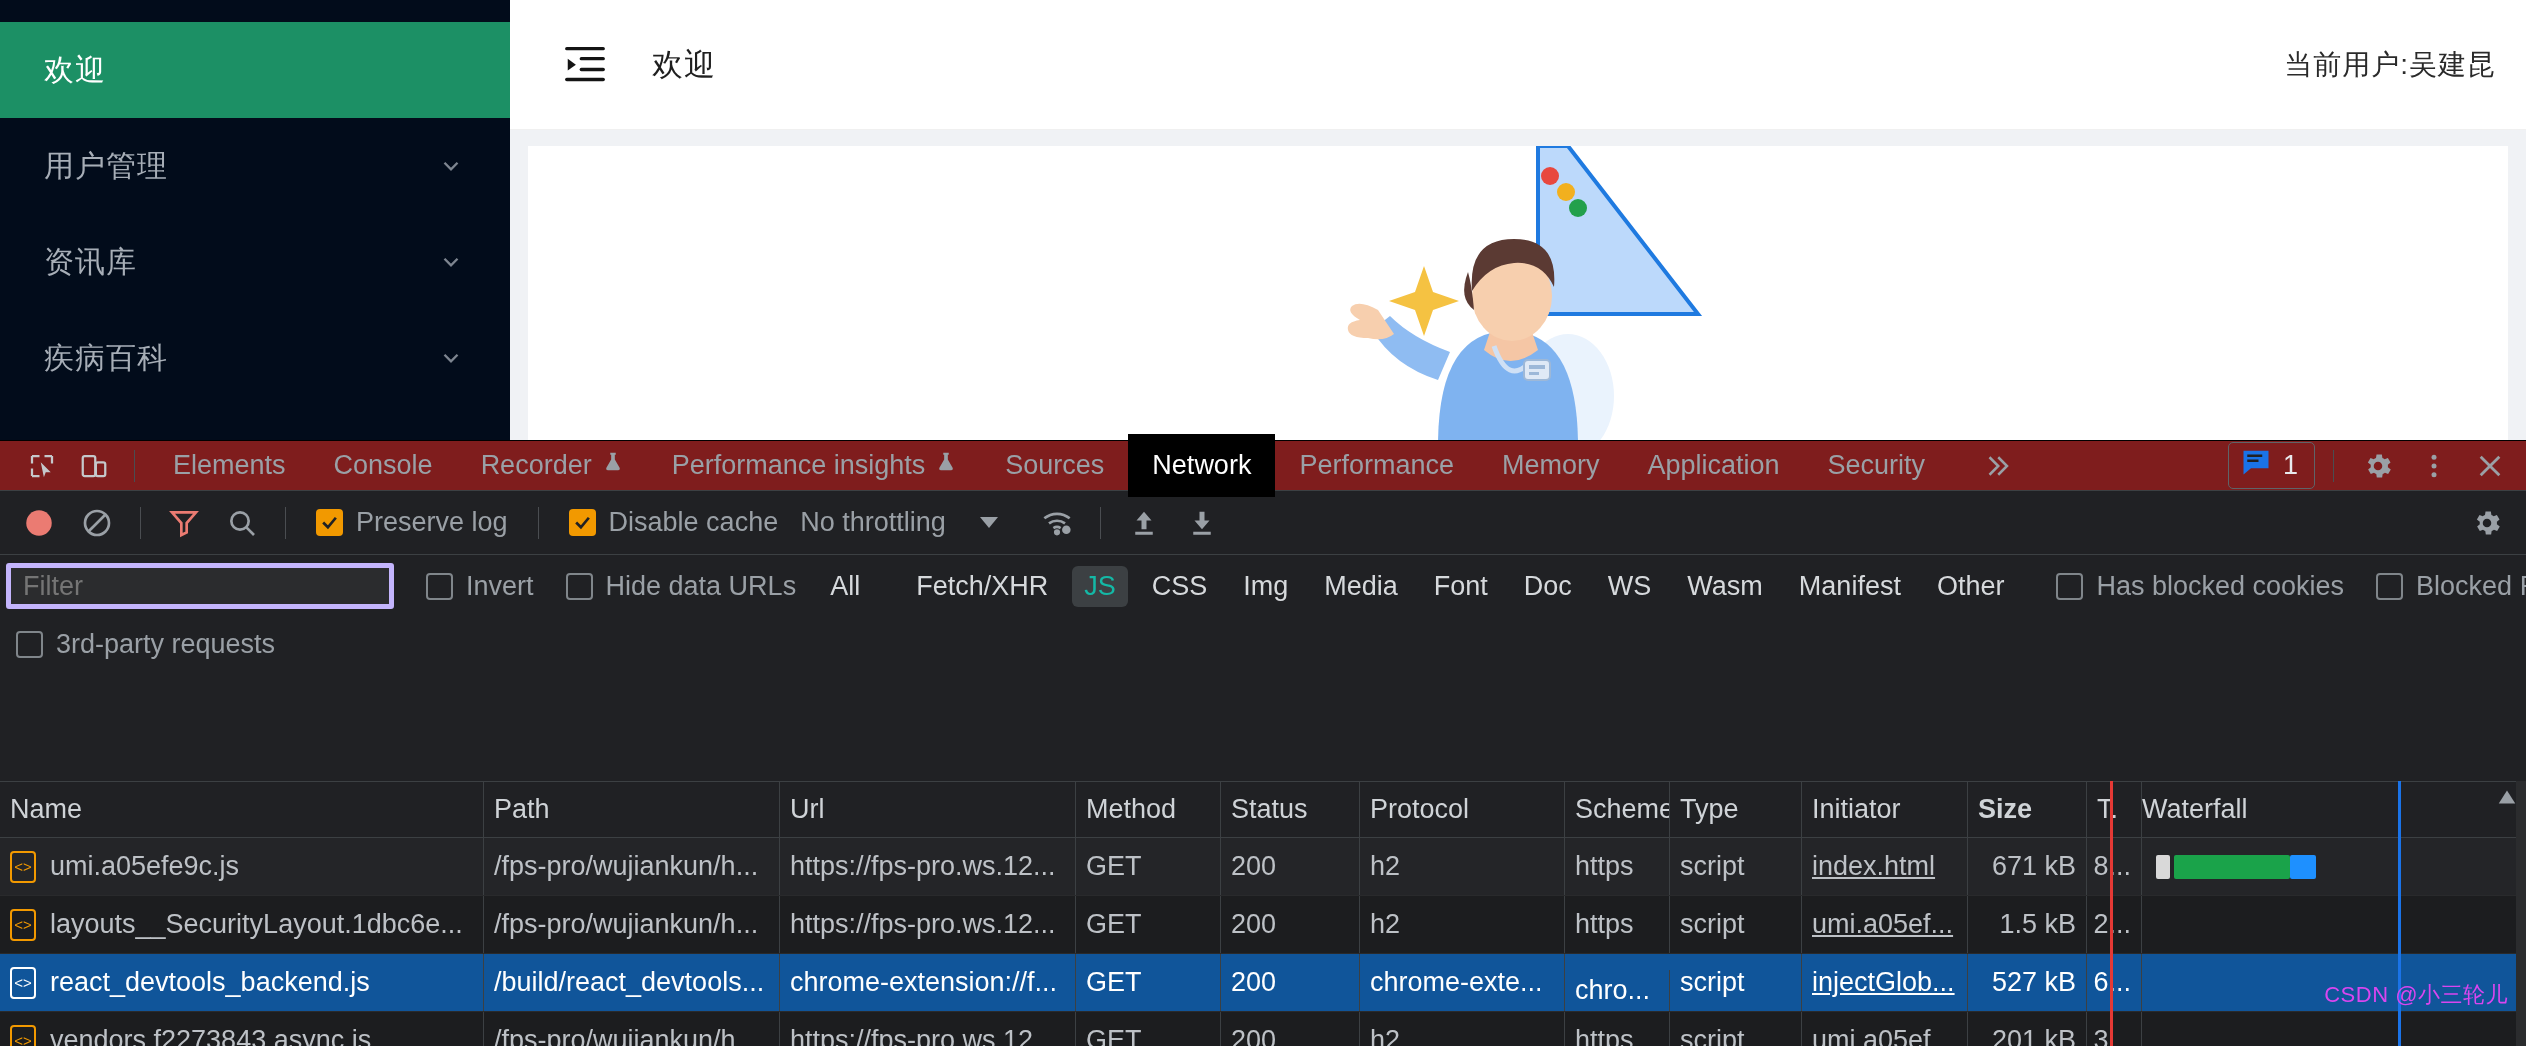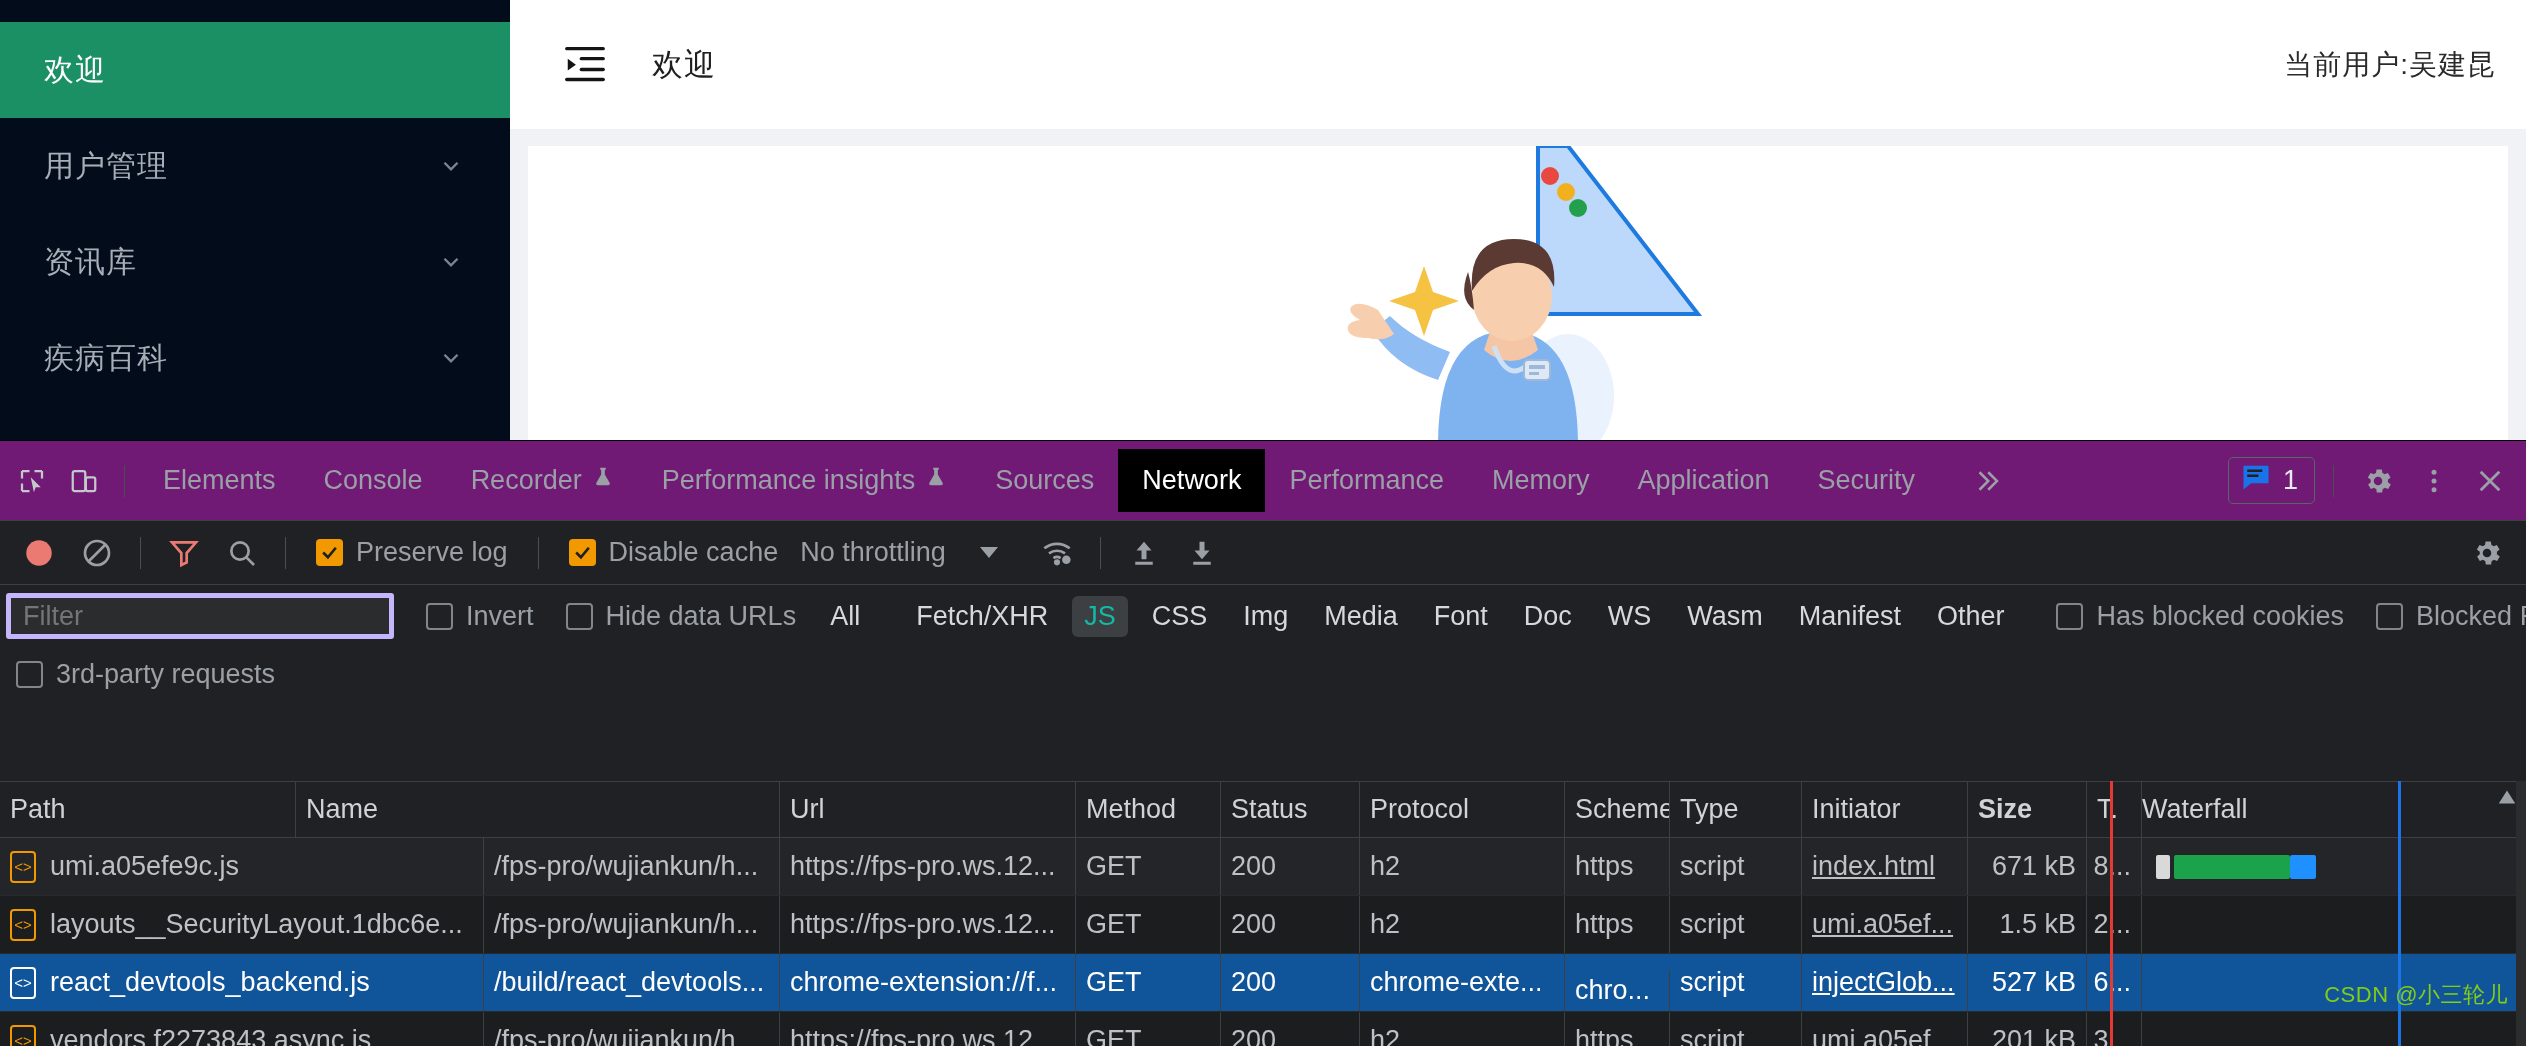--- a/index.html
+++ b/index.html
@@ -38,22 +38,22 @@
   #app-content { position:absolute; left:18px; right:18px; top:146px; bottom:0; background:#fff; overflow:hidden; }
   #illus { position:absolute; left:50%; top:0; transform:translateX(-50%); width:760px; height:300px; }
 
   
   #devtools {
     position:absolute; left:0; top:440px; width:2526px; height:606px;
     background:#202124; color:#c9d1d9;
     border-top: 1px solid #000;
   }
   #dt-tabbar {
-    height:80px; display:flex; align-items:center; background:#701a75;
-    border-bottom:1px solid #3c4043; padding-left:6px;
+    height:50px; display:flex; align-items:center; background:#7f1d1d;
+    border-bottom:1px solid #3c4043; padding-left:16px;
   }
   .dt-icon-btn { width:52px; height:52px; display:flex; align-items:center; justify-content:center; cursor:pointer; }
   .vsep { width:1px; height:32px; background:#4a4d51; margin:0 14px; }
   .dt-tab {
     height:63px; padding:0 24px; display:flex; align-items:center; gap:10px;
     font-size:27px; color:#9aa0a6; cursor:pointer; white-space:nowrap;
   }
   .dt-tab.active { background:#000000; color:#ffffff; }
   .dt-right { margin-left:auto; display:flex; align-items:center; padding-right:10px; gap:4px; }
   .issue-pill {
@@ -108,21 +108,21 @@
   .rowitem .cell { color:#bdc1c6; }
   .namecell { display:flex; align-items:center; gap:14px; }
   .jsicon { width:26px; height:32px; border:2px solid #f29900; border-radius:4px; display:flex; align-items:center; justify-content:center; font-size:15px; color:#f29900; flex:0 0 auto; }
   .rowitem.sel .jsicon { border-color:#ffffff; color:#ffffff; }
   .ulink { text-decoration:underline; }
   .wf { position:relative; flex:1 1 auto; border-right:none; overflow:hidden; padding:0; }
   .wbar { position:absolute; top:17px; height:24px; border-radius:2px; }
   #wf-line-red { position:absolute; top:0; bottom:0; width:3px; background:#e53935; }
   #wf-line-blue { position:absolute; top:0; bottom:0; width:3px; background:#1a73e8; }
   #wf-scroll-up { position:absolute; right:6px; top:2px; }
-  #watermark { position:absolute; right:18px; bottom:36px; font-size:22px; color:#84cc16; letter-spacing:.5px; }
+  #watermark { position:absolute; right:18px; bottom:36px; font-size:22px; color:#d946ef; letter-spacing:.5px; }
   .sbar { position:absolute; right:0; top:0; bottom:0; width:10px; background:#2b2c2e; }
 </style>
 </head>
 <body>
 
 <div id="app-region">
 
   <div id="app-sidebar">
     <div class="side-spacer"></div>
 
@@ -423,22 +423,22 @@
     <div class="chk-wrap" style="padding-left:6px;">
       <span class="chk off"></span>
       <span>3rd-party requests</span>
     </div>
   </div>
 
   <div id="dt-table">
 
     <div id="thead">
       <div class="trow">
+        <div class="cell" style="width:484px;">Name</div>
         <div class="cell" style="width:296px;">Path</div>
-        <div class="cell" style="width:484px;">Name</div>
         <div class="cell" style="width:296px;">Url</div>
         <div class="cell" style="width:145px;">Method</div>
         <div class="cell" style="width:139px;">Status</div>
         <div class="cell" style="width:205px;">Protocol</div>
         <div class="cell" style="width:105px;">Scheme</div>
         <div class="cell" style="width:132px;">Type</div>
         <div class="cell" style="width:166px;">Initiator</div>
         <div class="cell" style="width:119px;font-weight:bold;">Size</div>
         <div class="cell" style="width:55px;">T.</div>
         <div class="cell wf">

